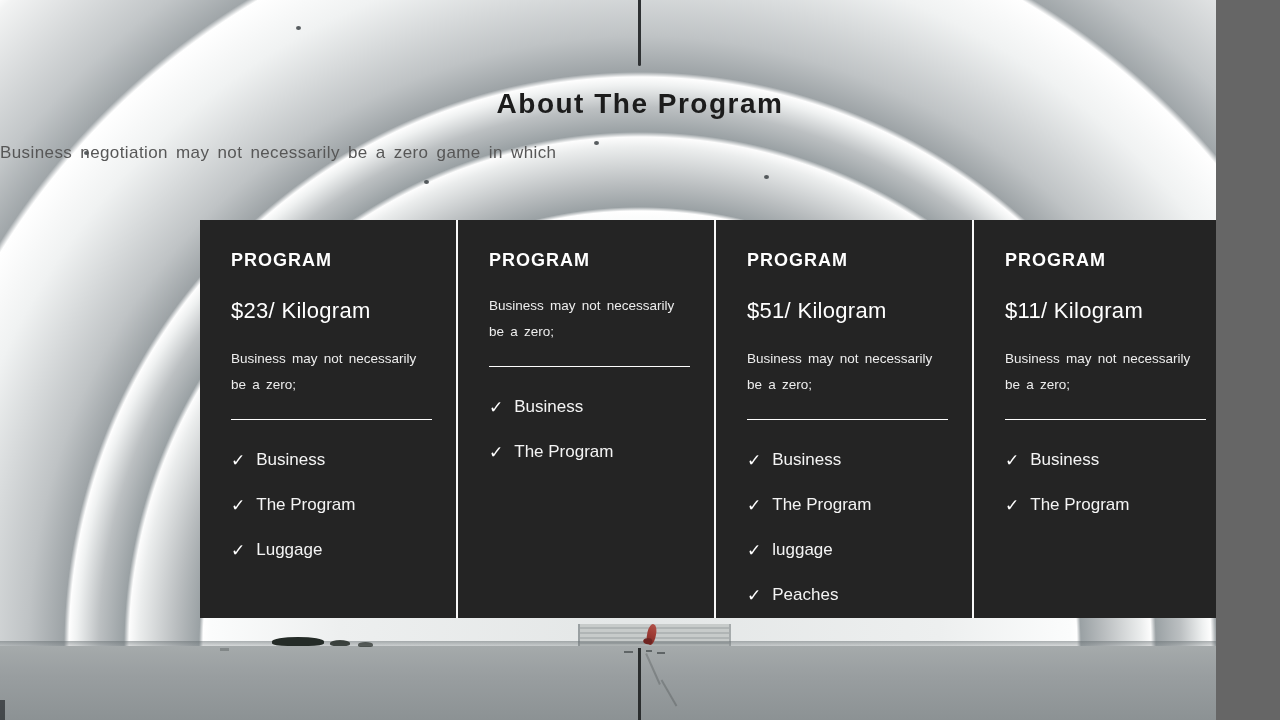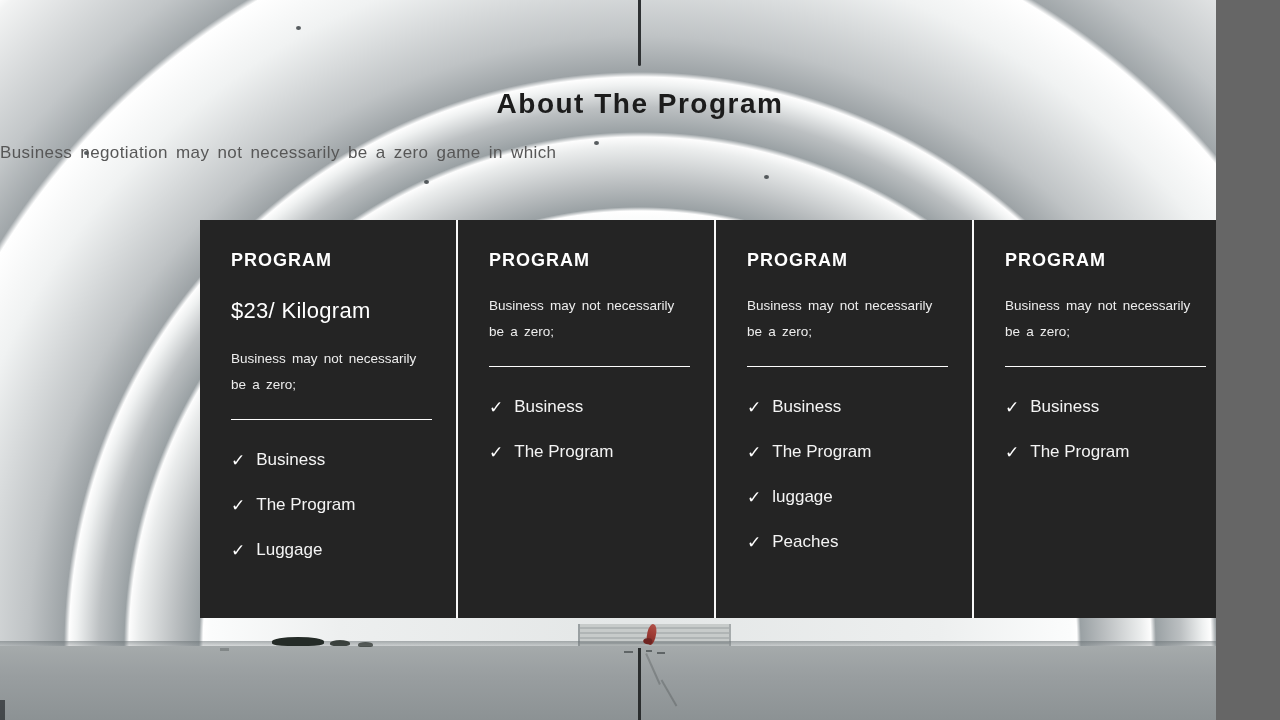--- a/index.html
+++ b/index.html
@@ -180,20 +180,21 @@
         </li>
         <li class="feature">
           <span class="check">✓</span>
           <span>The Program</span>
         </li>
       </ul>
     </div>
 
     <div class="card">
       <div class="card-label">PROGRAM</div>
+      <div class="card-price">$51/ Kilogram</div>
       <div class="card-desc">Business may not necessarily be a zero;</div>
       <div class="card-divider"></div>
       <ul class="feature-list">
         <li class="feature">
           <span class="check">✓</span>
           <span>Business</span>
         </li>
         <li class="feature">
           <span class="check">✓</span>
           <span>The Program</span>
@@ -204,20 +205,21 @@
         </li>
         <li class="feature">
           <span class="check">✓</span>
           <span>Peaches</span>
         </li>
       </ul>
     </div>
 
     <div class="card">
       <div class="card-label">PROGRAM</div>
+      <div class="card-price">$11/ Kilogram</div>
       <div class="card-desc">Business may not necessarily be a zero;</div>
       <div class="card-divider"></div>
       <ul class="feature-list">
         <li class="feature">
           <span class="check">✓</span>
           <span>Business</span>
         </li>
         <li class="feature">
           <span class="check">✓</span>
           <span>The Program</span>

